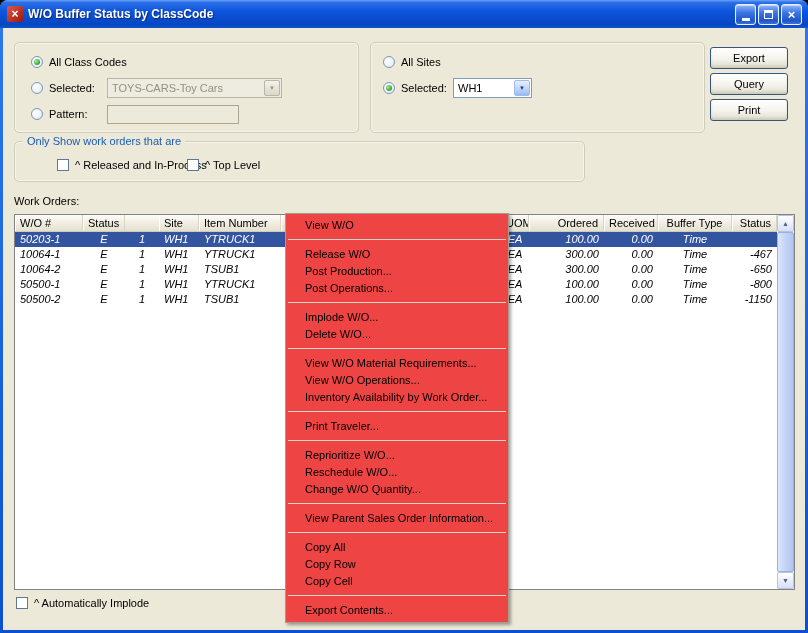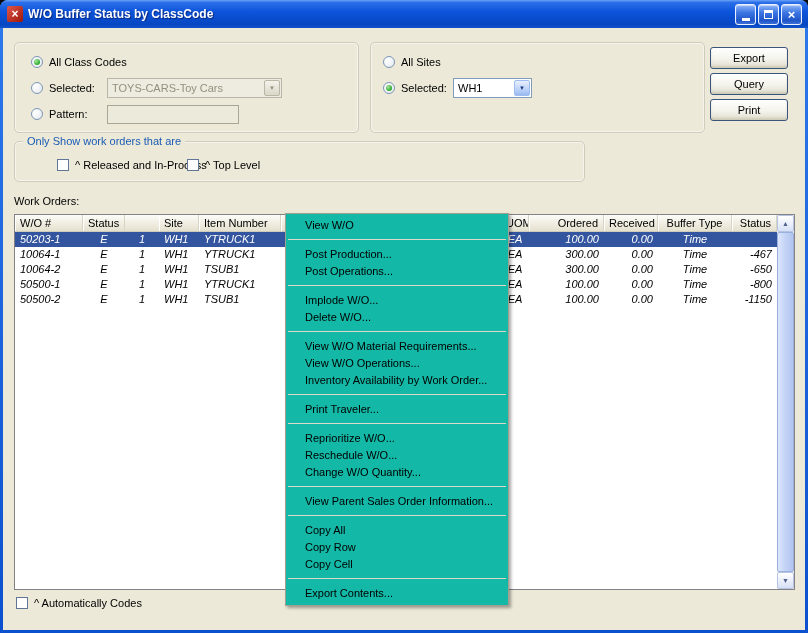--- a/index.html
+++ b/index.html
@@ -56,21 +56,21 @@
 
   
   .vscroll{position:absolute;top:0;right:0;bottom:0;width:17px;background:#f5f4ef;}
   .scroll-btn{position:absolute;left:0;width:17px;height:17px;border:1px solid #b5c4e2;border-radius:2px;display:flex;align-items:center;justify-content:center;
     background:linear-gradient(180deg,#ffffff,#d7e0f7);color:#50618f;font-size:7px;}
   .scroll-btn.up{top:0}.scroll-btn.down{bottom:0}
   .scroll-thumb{position:absolute;left:0;top:17px;bottom:17px;width:17px;border:1px solid #9cb0dd;border-radius:2px;
     background:linear-gradient(90deg,#dde7fc,#c3d3f6 50%,#b3c5ef);}
 
   
-  .context-menu{position:absolute;left:282px;top:185px;width:224px;background:#14b8a6;border:1px solid #a39f90;box-shadow:2px 2px 3px rgba(0,0,0,.35);padding:3px 0;z-index:30;}
+  .context-menu{position:absolute;left:282px;top:185px;width:224px;background:#ef4444;border:1px solid #a39f90;box-shadow:2px 2px 3px rgba(0,0,0,.35);padding:3px 0;z-index:30;}
   .menu-item{height:17px;line-height:16px;padding:0 8px 0 19px;white-space:nowrap;overflow:hidden;}
   .menu-sep{height:1px;margin:5px 2px 6px 2px;background:#ddd9c9;}
 
   .static-label{position:absolute;white-space:nowrap;}
 </style>
 </head>
 <body>
 
 <div class="window">
 
@@ -233,20 +233,21 @@
         <div class="scroll-thumb"></div>
         <div class="scroll-btn down">
             <span>▼</span>
           </div>
       </div>
     </div>
 
     <div class="context-menu" id="context-menu">
         <div class="menu-item">View W/O</div>
         <div class="menu-sep"></div>
+        <div class="menu-item">Release W/O</div>
         <div class="menu-item">Post Production...</div>
         <div class="menu-item">Post Operations...</div>
         <div class="menu-sep"></div>
         <div class="menu-item">Implode W/O...</div>
         <div class="menu-item">Delete W/O...</div>
         <div class="menu-sep"></div>
         <div class="menu-item">View W/O Material Requirements...</div>
         <div class="menu-item">View W/O Operations...</div>
         <div class="menu-item">Inventory Availability by Work Order...</div>
         <div class="menu-sep"></div>
@@ -260,17 +261,17 @@
         <div class="menu-sep"></div>
         <div class="menu-item">Copy All</div>
         <div class="menu-item">Copy Row</div>
         <div class="menu-item">Copy Cell</div>
         <div class="menu-sep"></div>
         <div class="menu-item">Export Contents...</div>
       </div>
 
     <div class="ctl-row" style="left:13px;top:568px;">
       <span class="checkbox"></span>
-      <span class="ctl-label">^ Automatically Codes</span>
+      <span class="ctl-label">^ Automatically Implode</span>
     </div>
 
   </div>
 </div>
 
 </body></html>

